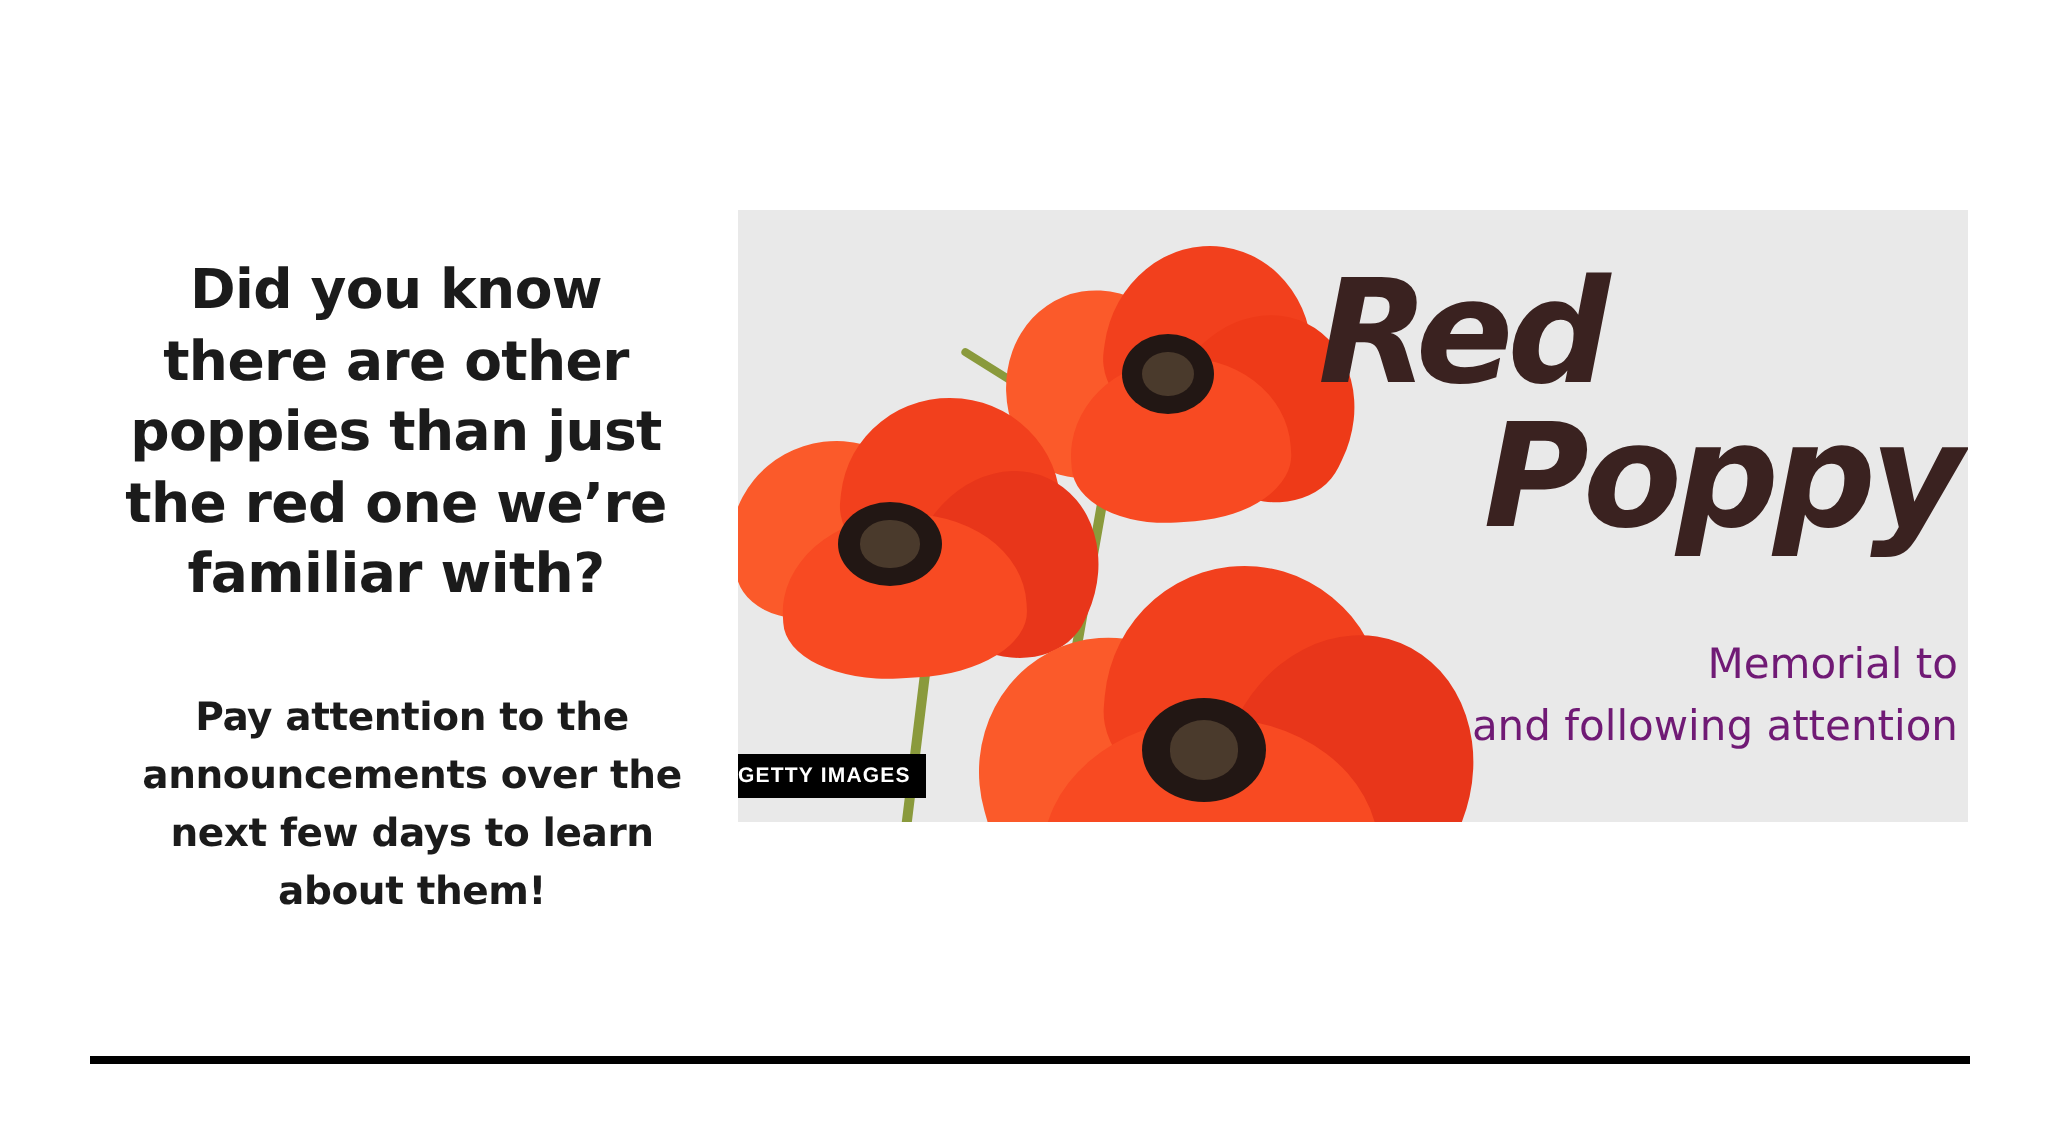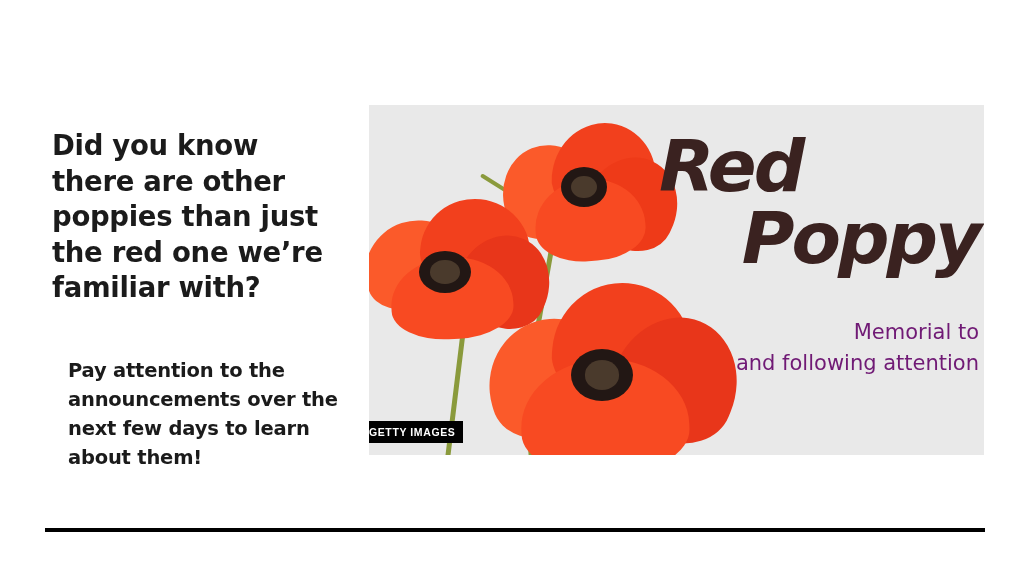--- a/index.html
+++ b/index.html
@@ -31,51 +31,52 @@
     inset: 0;
     background: #ffffff;
   }
 
   
   .text-col {
     position: absolute;
     left: 52px;
     top: 128px;
     width: 292px;
+    text-align: center;
   }
   .headline {
     font-family: "DejaVu Sans", sans-serif;
     font-weight: bold;
     font-size: 27.5px;
     line-height: 35.5px;
     color: #1b1b1b;
     letter-spacing: -0.3px;
     margin: 0;
   }
   .subtext {
     font-family: "DejaVu Sans", sans-serif;
     font-weight: bold;
     font-size: 19.5px;
     line-height: 29px;
     color: #1b1b1b;
     letter-spacing: -0.2px;
-    margin: 16px;
+    margin: 4px;
     position: absolute;
     top: 212px;
     left: 0;
     width: 300px;
   }
 
   
   .image-panel {
     position: absolute;
     left: 369px;
     top: 105px;
     width: 615px;
-    height: 350px;
+    height: 306px;
     background: #e9e9e9;
     overflow: hidden;
   }
 
   
   .poppy-title {
     position: absolute;
     left: 290px;
     top: 28px;
     width: 320px;

